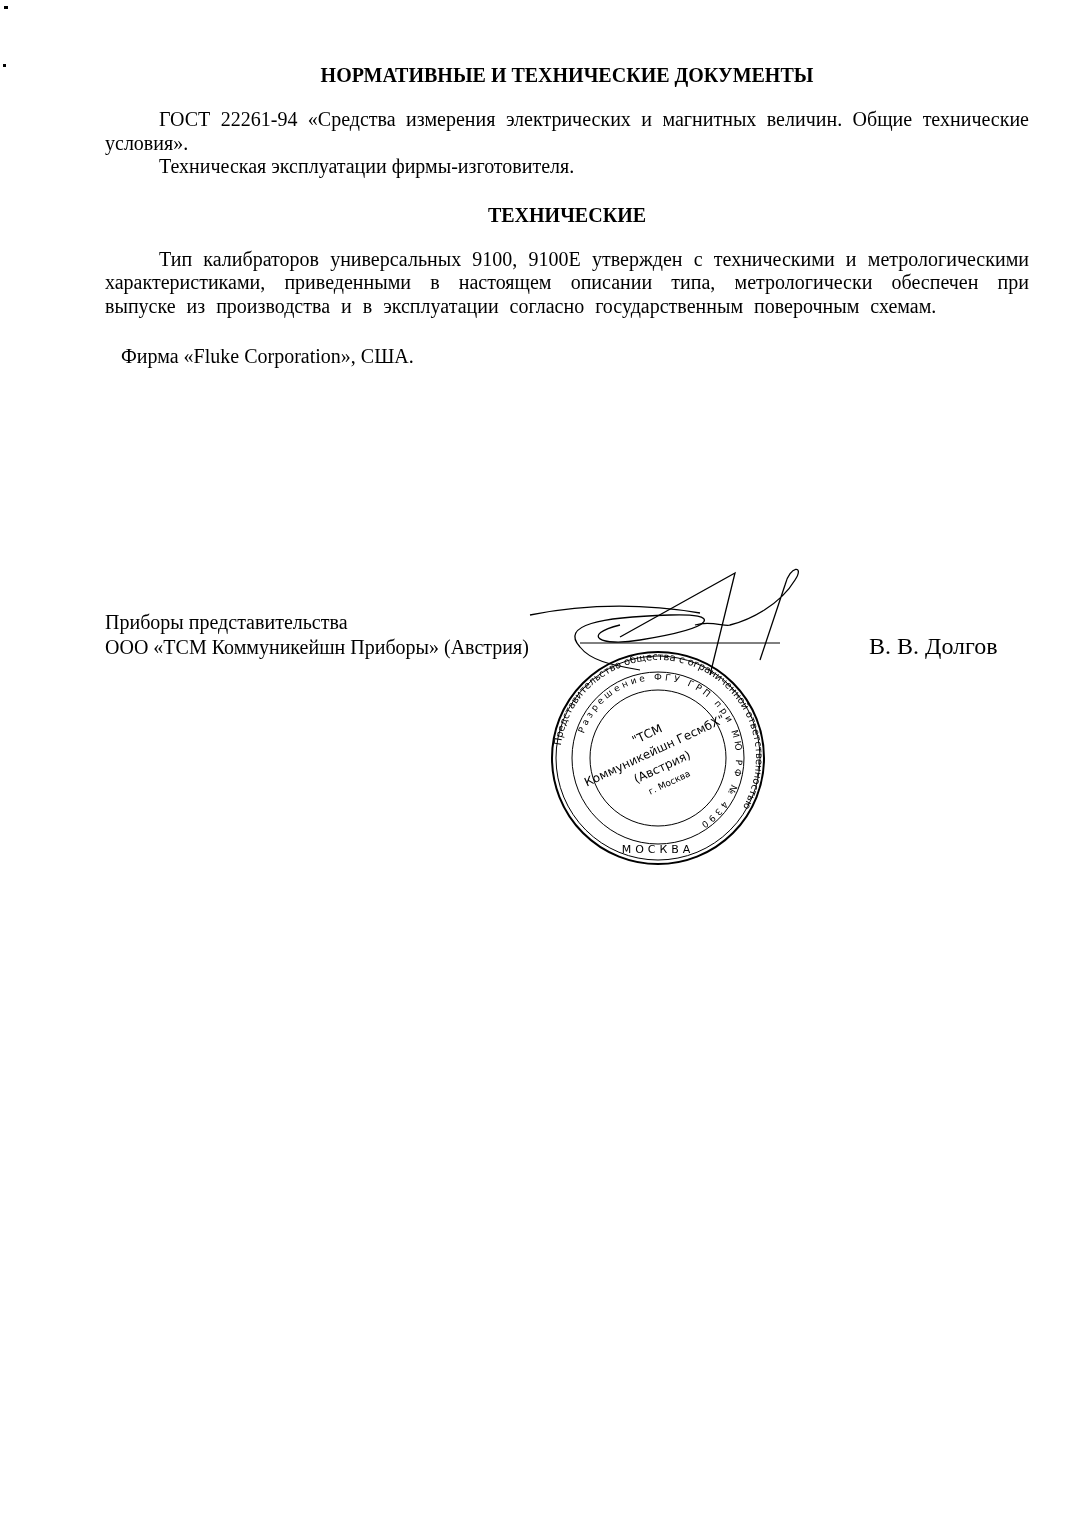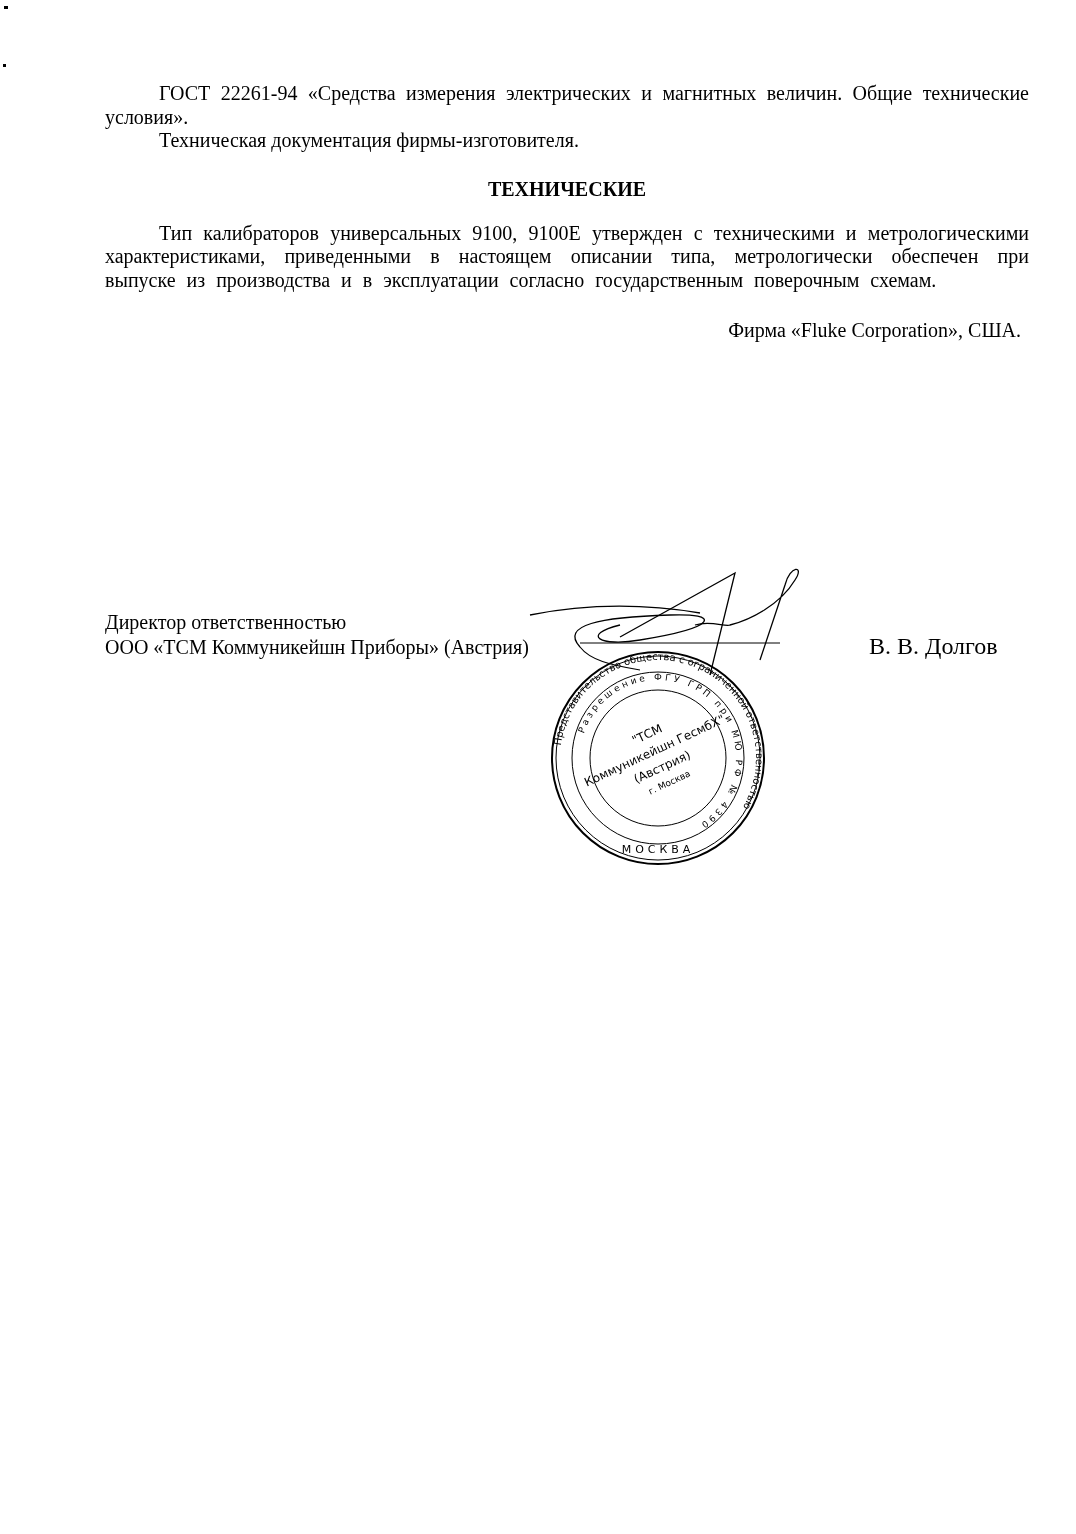--- a/index.html
+++ b/index.html
@@ -14,21 +14,21 @@
     .page { position: absolute; left: 105px; top: 62px; width: 924px; }
     .heading {
       text-align: center; font-weight: bold; font-size: 20px;
       line-height: 26px; margin: 0;
     }
     .h1 { margin-top: 0; }
     .para {
       font-size: 20px; line-height: 23.5px; text-align: justify;
       text-indent: 54px; margin: 0;
     }
-    .plain { font-size: 20px; line-height: 24.5px; margin: 8px; text-align: right; }
+    .plain { font-size: 20px; line-height: 24.5px; margin: 16px; }
     .sec1-body { margin-top: 20px; }
     .h2 { margin-top: 23px; }
     .sec2-body { margin-top: 20px; }
     .para-wide { word-spacing: 6px; font-family: Liberation Serif, serif; }
     .h3 { margin-top: 23px; }
     .sec3-body { margin-top: 26px; }
     .sign-block { position: absolute; left: 105px; top: 610px; width: 924px; }
     .sign-left { font-size: 20px; line-height: 24.5px; }
     .sign-name {
       position: absolute; left: 764px; top: 24px;
@@ -37,38 +37,39 @@
     .signature { position: absolute; left: 520px; top: 565px; }
     .stamp { position: absolute; left: 548px; top: 648px; }
   </style>
 </head>
 <body>
 
 <div class="mark mark1"></div>
 <div class="mark mark2"></div>
 
 <div class="page">
+  <h2 class="heading h1">НОРМАТИВНЫЕ И ТЕХНИЧЕСКИЕ ДОКУМЕНТЫ</h2>
   <div class="sec1-body">
     <p class="para">ГОСТ 22261-94 «Средства измерения электрических и магнитных величин. Общие технические условия».</p>
-    <p class="para">Техническая документация фирмы-изготовителя.</p>
+    <p class="para">Техническая эксплуатации фирмы-изготовителя.</p>
   </div>
 
   <h2 class="heading h2">ТЕХНИЧЕСКИЕ</h2>
   <div class="sec2-body">
     <p class="para para-wide">Тип калибраторов универсальных 9100, 9100E утвержден с техническими и метрологическими характеристиками, приведенными в настоящем описании типа, метрологически обеспечен при выпуске из производства и в эксплуатации согласно государственным поверочным схемам.</p>
   </div>
 
   <div class="sec3-body">
     <p class="plain">Фирма «Fluke Corporation», США.</p>
   </div>
 </div>
 
 <div class="sign-block">
   <div class="sign-left">
-    <div>Директор ответственностью</div>
+    <div>Приборы представительства</div>
     <div>ООО «ТСМ Коммуникейшн Приборы» (Австрия)</div>
   </div>
   <div class="sign-name">В. В. Долгов</div>
 </div>
 
 <svg class="stamp" width="220" height="220" viewBox="0 0 220 220">
   <defs>
     <path id="outerArc" d="M110,110 m-98,0 a98,98 0 1,1 196,0 a98,98 0 1,1 -196,0"></path>
     <path id="innerArc" d="M110,110 m-78,0 a78,78 0 1,1 156,0 a78,78 0 1,1 -156,0"></path>
   </defs>

